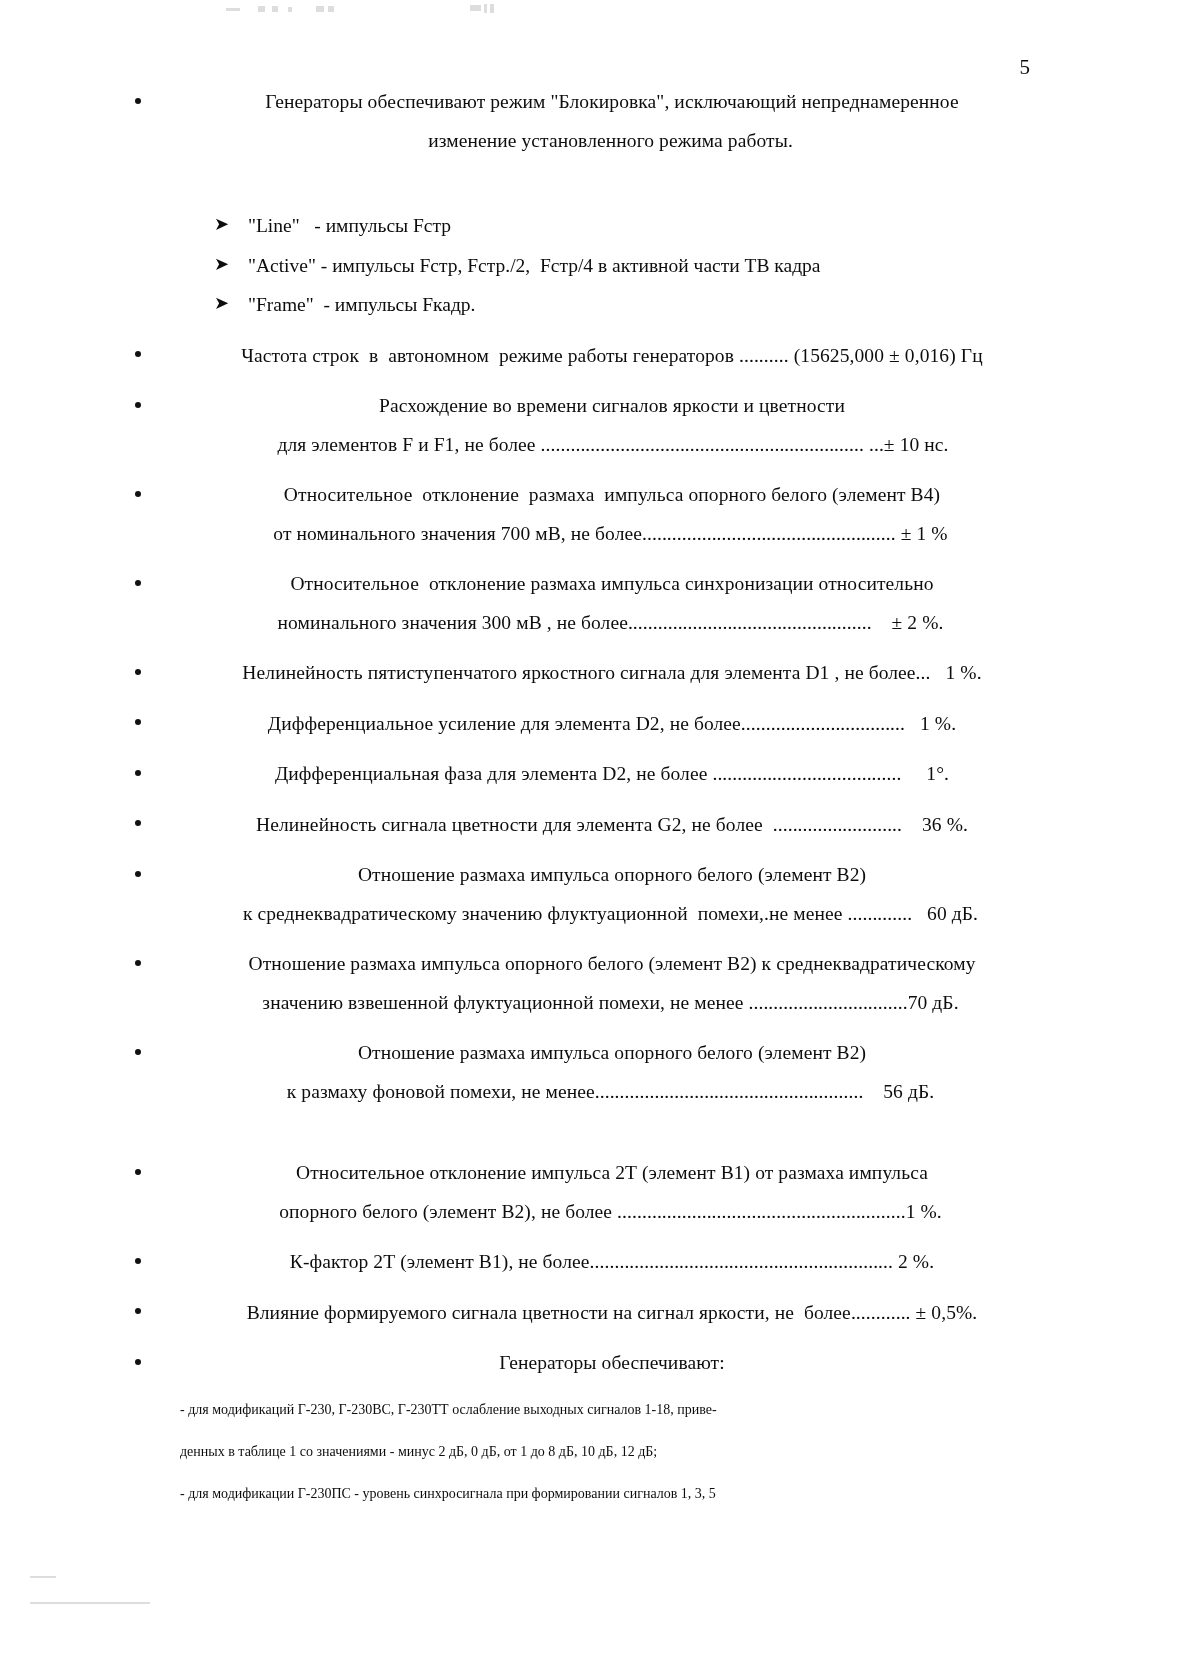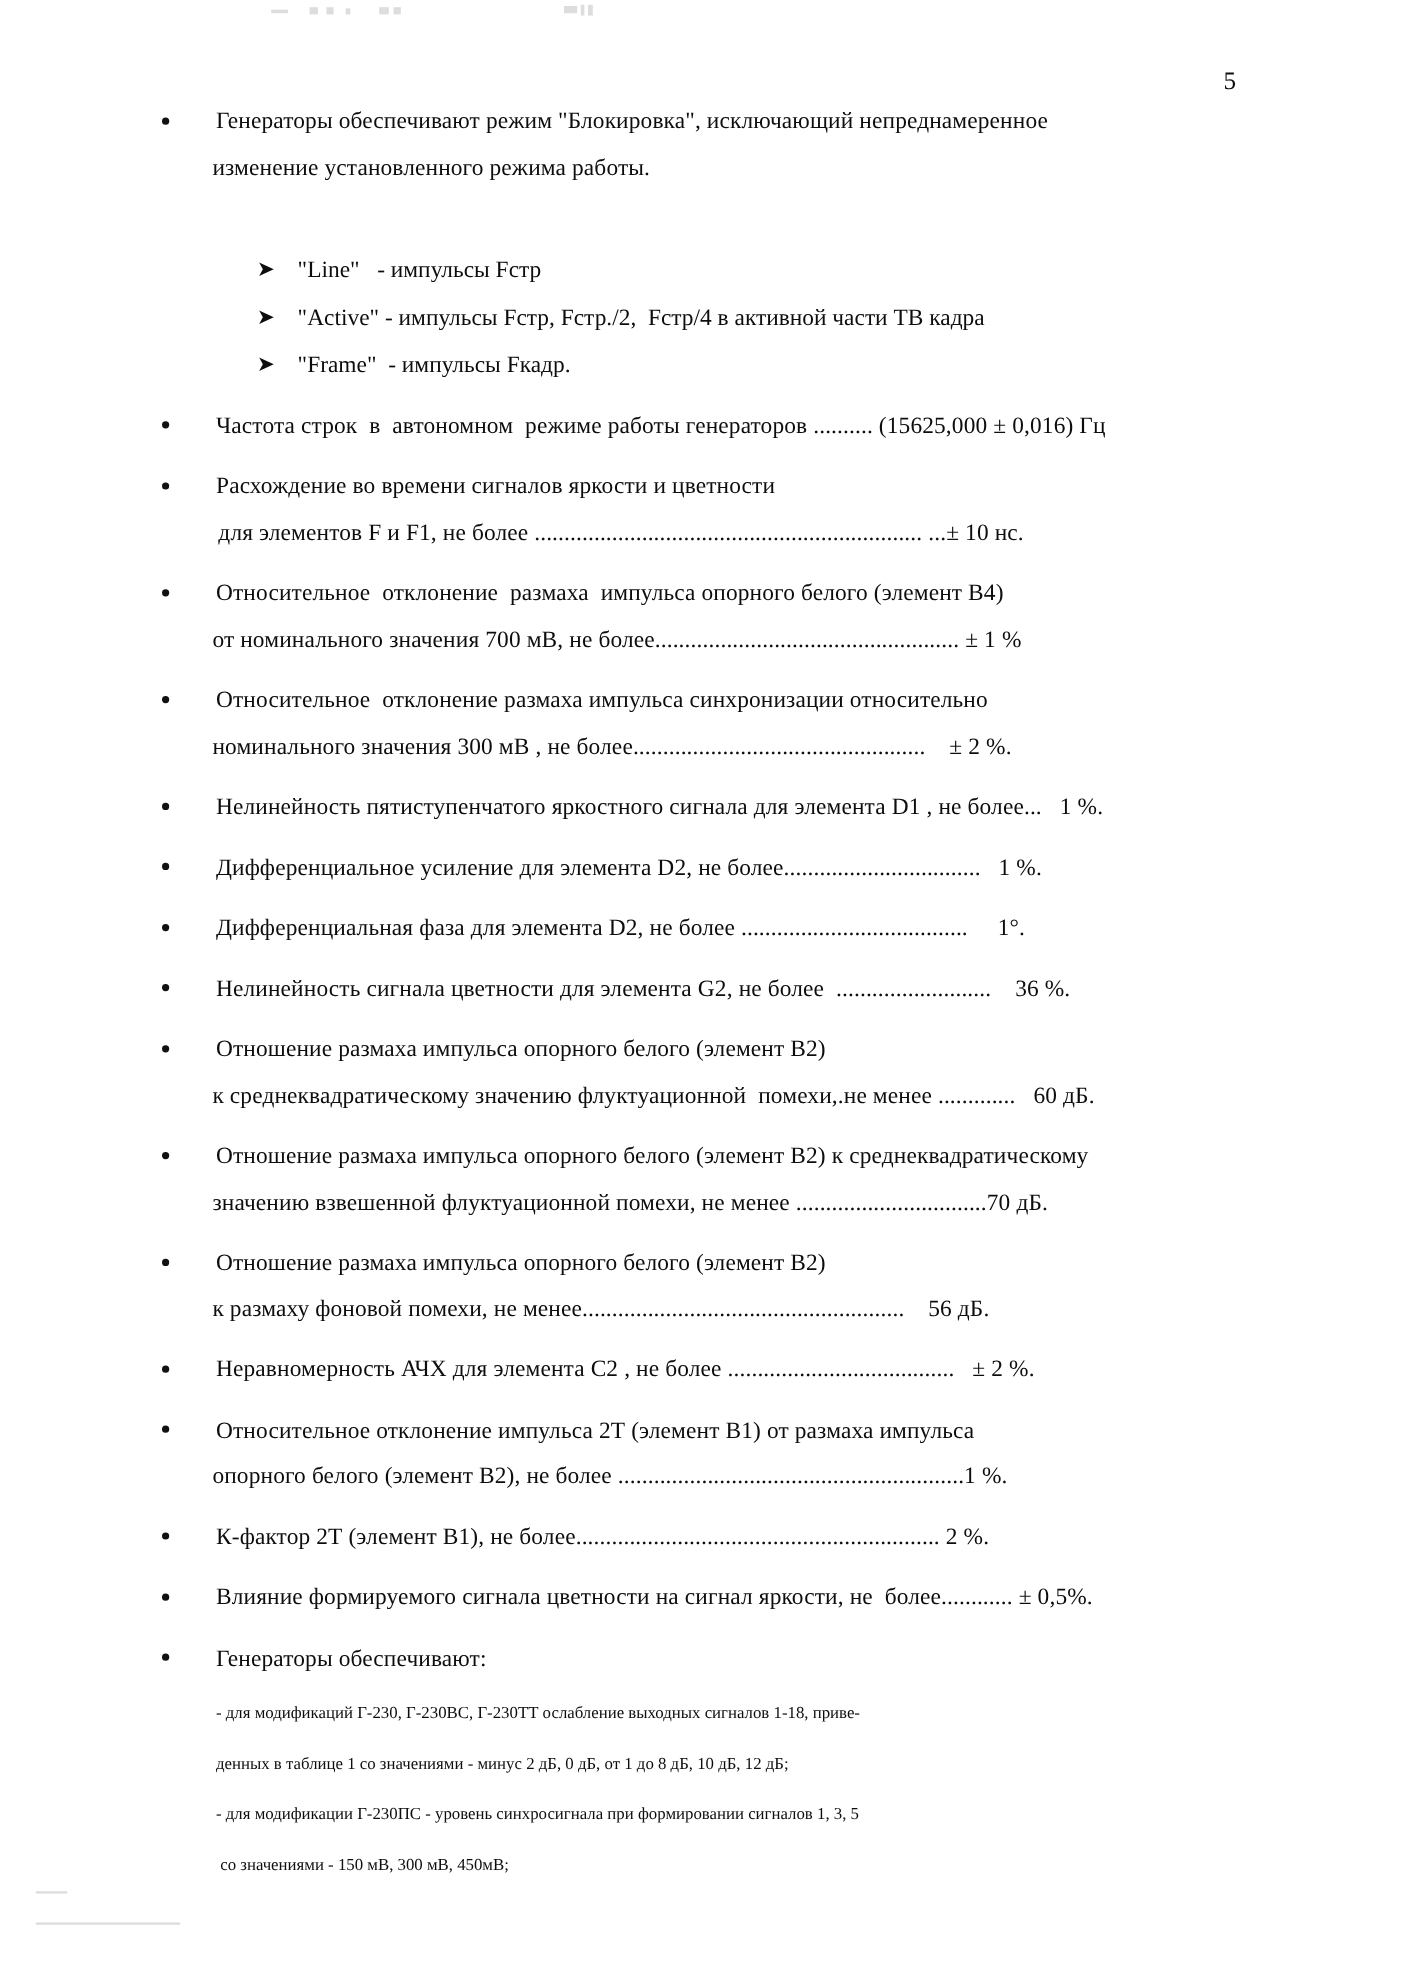--- a/index.html
+++ b/index.html
@@ -71,20 +71,21 @@
     width: 6px;
     height: 6px;
     border-radius: 50%;
     background: #111;
   }
   .line {
     display: block;
     white-space: pre;
     font-size: 19.5px;
     letter-spacing: 0.1px;
+    text-align: center;
   }
   
   .line.cont {
     margin-left: -3px;
   }
 
   .gap-sm  { height: 19px; }
   .gap-md  { height: 31px; }
   .gap-lg  { height: 46px; }
 
@@ -236,24 +237,20 @@
     <div class="gap-md"></div>
 
     <div class="bullet-item">
       <span class="dot"></span>
       <span class="line">Отношение размаха импульса опорного белого (элемент В2)</span>
       <div class="gap-sm"></div>
       <span class="line cont">к размаху фоновой помехи, не менее......................................................    56 дБ.</span>
     </div>
     <div class="gap-md"></div>
 
-    <div class="bullet-item">
-      <span class="dot"></span>
-      <span class="line">Неравномерность АЧХ для элемента С2 , не более ......................................   ± 2 %.</span>
-    </div>
     <div class="gap-md"></div>
 
     <div class="bullet-item">
       <span class="dot"></span>
       <span class="line">Относительное отклонение импульса 2Т (элемент В1) от размаха импульса</span>
       <div class="gap-sm"></div>
       <span class="line cont">опорного белого (элемент В2), не более ..........................................................1 %.</span>
     </div>
     <div class="gap-md"></div>
 
@@ -270,16 +267,15 @@
     <div class="gap-md"></div>
 
     <div class="bullet-item">
       <span class="dot"></span>
       <span class="line">Генераторы обеспечивают:</span>
     </div>
 
     <span class="para-line">- для модификаций Г-230, Г-230ВС, Г-230ТТ ослабление выходных сигналов 1-18, приве-</span>
     <span class="para-line tight">денных в таблице 1 со значениями - минус 2 дБ, 0 дБ, от 1 до 8 дБ, 10 дБ, 12 дБ;</span>
     <span class="para-line tight">- для модификации Г-230ПС - уровень синхросигнала при формировании сигналов 1, 3, 5</span>
-    <span class="para-line tight"> со значениями - 150 мВ, 300 мВ, 450мВ;</span>
 
   </div>
 </div>
 
 </body></html>

